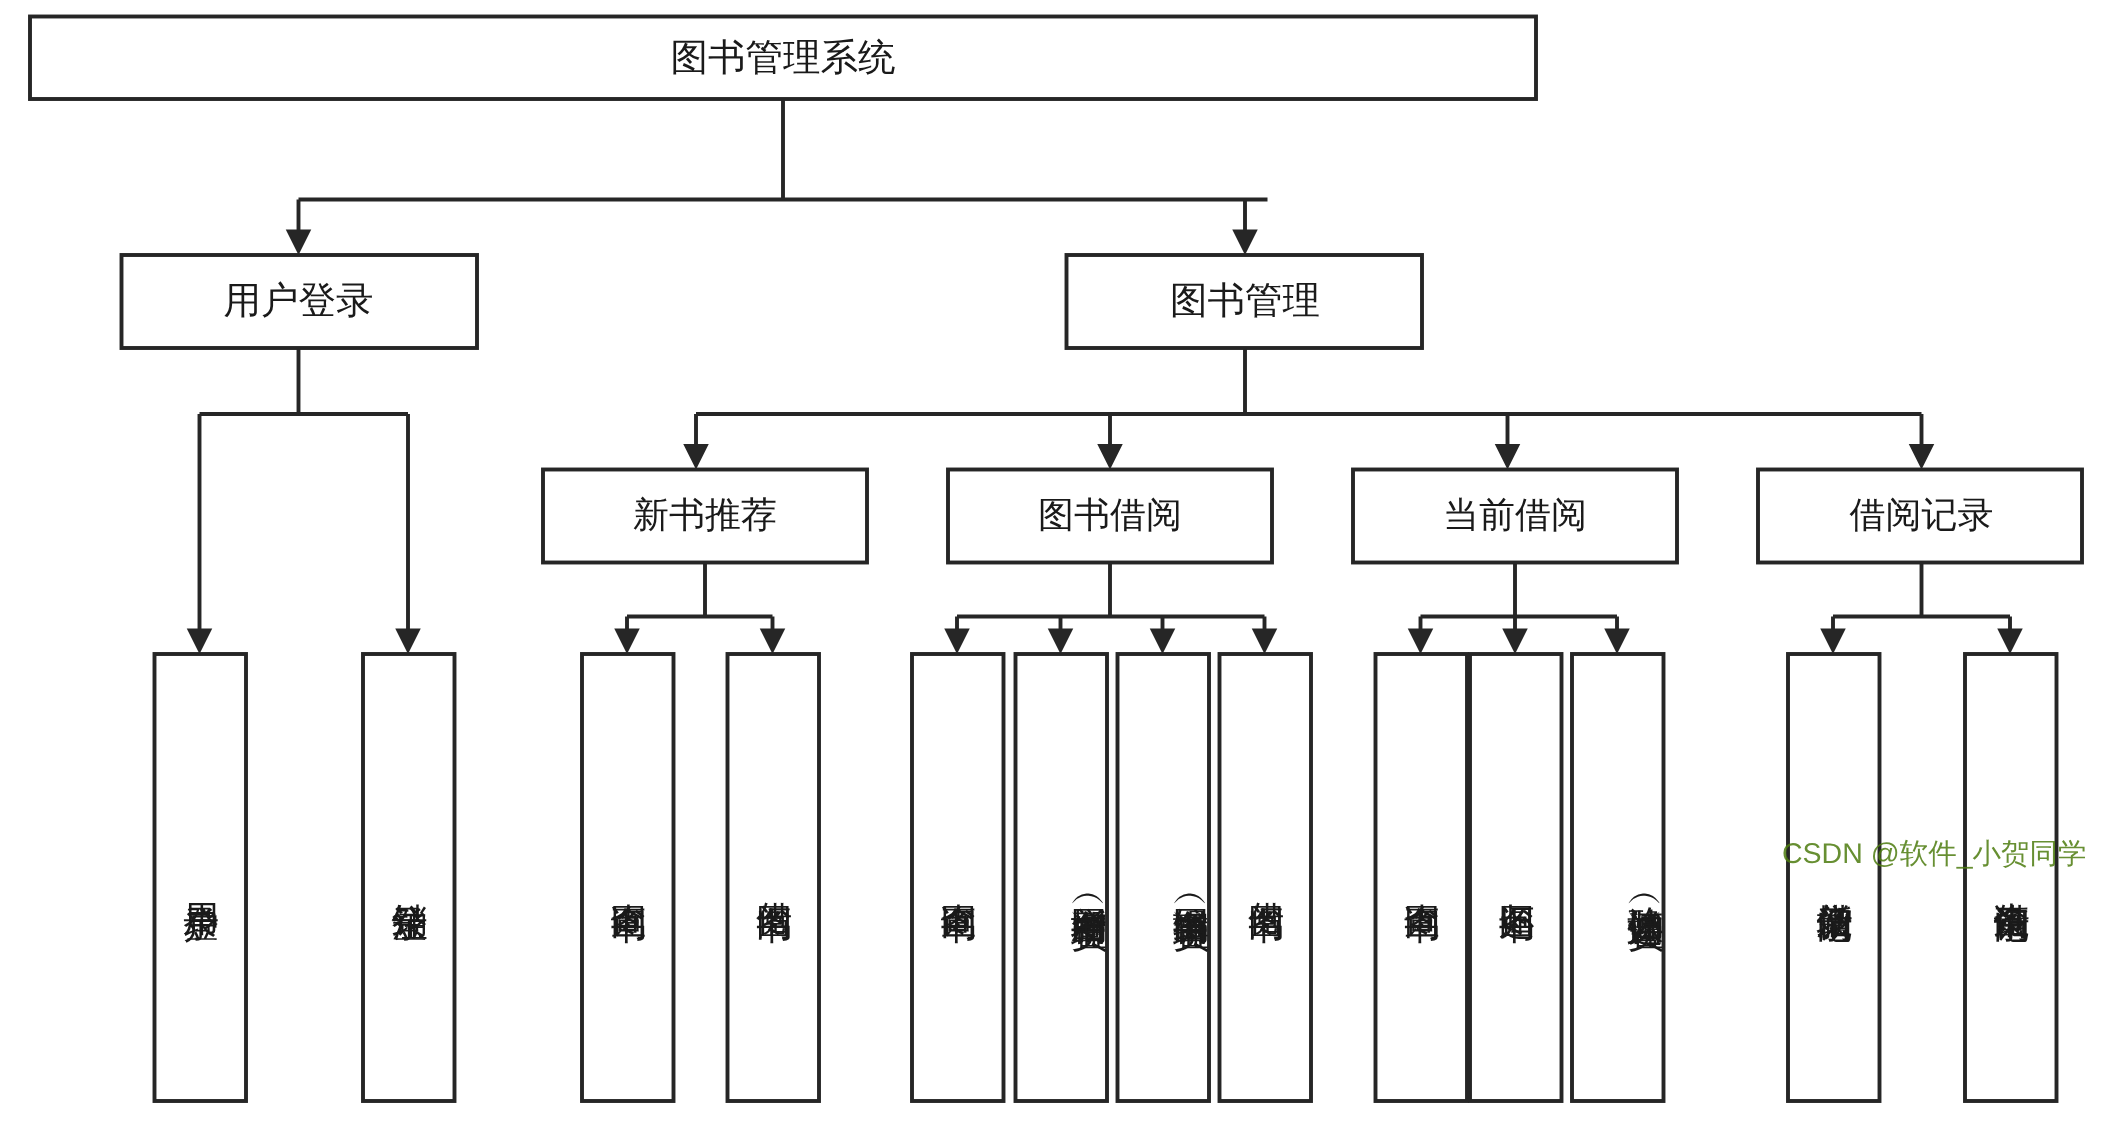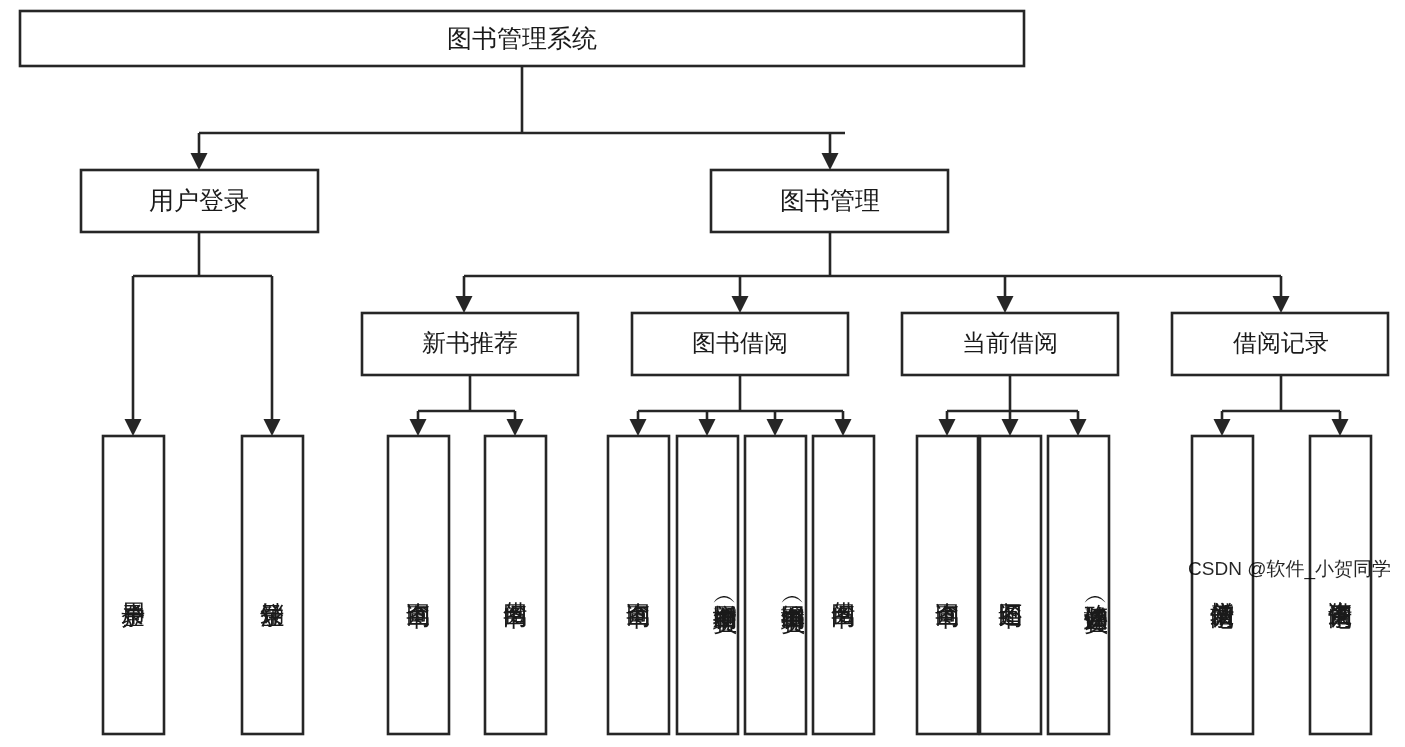--- a/index.html
+++ b/index.html
@@ -43,21 +43,21 @@
     white-space:nowrap;
     pointer-events:none;
   }
   .vlabel.mid{align-items:center;}
 
   #watermark{
     position:absolute;
     right:14px;bottom:4px;
     font-family:"Liberation Sans","DejaVu Sans",sans-serif;
     font-size:19px;
-    color:#000000;
+    color:#4d7c0f;
     opacity:.85;
     white-space:nowrap;
   }
 </style>
 </head>
 <body>
 
 <div id="diagram-root">
 
   <svg id="diagram-svg" viewBox="0 0 1405 747">

